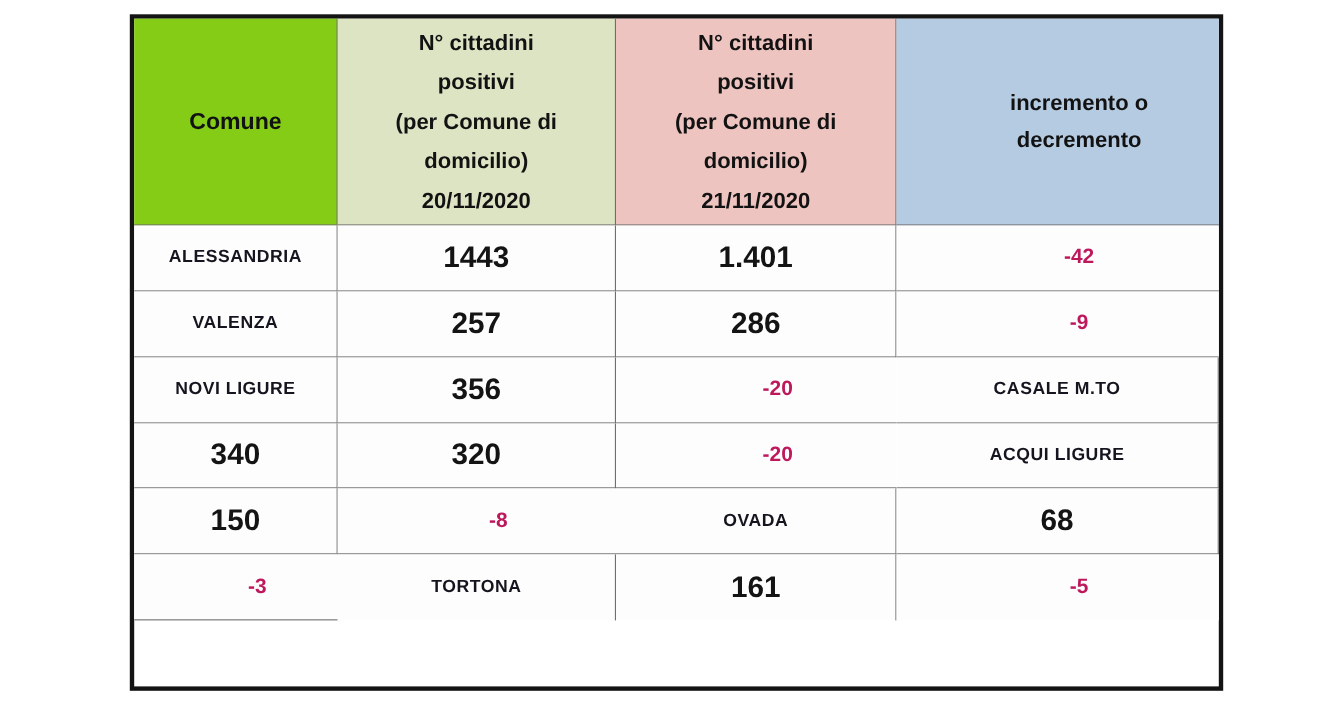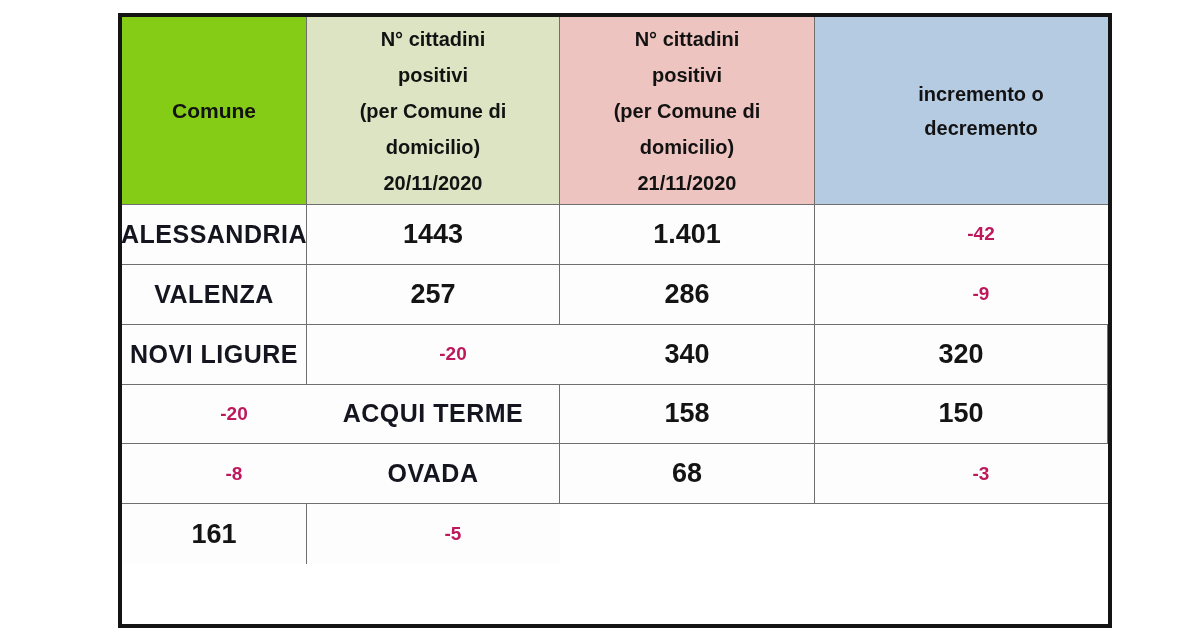--- a/index.html
+++ b/index.html
@@ -44,21 +44,21 @@
     font-size: 20px;
     line-height: 36px;
     color: #121212;
   }
   .header-comune { background: #84cc16; font-size: 21px; }
   .header-green  { background: #dce4c3; }
   .header-pink   { background: #eec4c0; }
   .header-blue   { background: #b5cbe2; line-height: 34px; }
 
   .comune-cell {
-    font-size: 25px;
+    font-size: 16px;
     letter-spacing: 0.5px;
     color: #15151f;
   }
   .value-cell {
     font-size: 27px;
     color: #141414;
   }
   .delta-cell {
     font-size: 19px;
     color: #be185d;
@@ -87,31 +87,33 @@
   <div class="cell value-cell">1443</div>
   <div class="cell value-cell">1.401</div>
   <div class="cell delta-cell col-last">-42</div>
 
   <div class="cell comune-cell">VALENZA</div>
   <div class="cell value-cell">257</div>
   <div class="cell value-cell">286</div>
   <div class="cell delta-cell col-last">-9</div>
 
   <div class="cell comune-cell">NOVI LIGURE</div>
+  <div class="cell value-cell">356</div>
   <div class="cell delta-cell col-last">-20</div>
 
+  <div class="cell comune-cell">CASALE M.TO</div>
   <div class="cell value-cell">340</div>
   <div class="cell value-cell">320</div>
   <div class="cell delta-cell col-last">-20</div>
 
-  <div class="cell comune-cell">ACQUI TERME</div>
-  <div class="cell value-cell">158</div>
+  <div class="cell comune-cell">ACQUI LIGURE</div>
   <div class="cell value-cell">150</div>
   <div class="cell delta-cell col-last">-8</div>
 
   <div class="cell comune-cell">OVADA</div>
   <div class="cell value-cell">68</div>
   <div class="cell delta-cell col-last">-3</div>
 
+  <div class="cell comune-cell row-last">TORTONA</div>
   <div class="cell value-cell row-last">161</div>
   <div class="cell delta-cell col-last row-last">-5</div>
 
 </div>
 
 </body></html>

